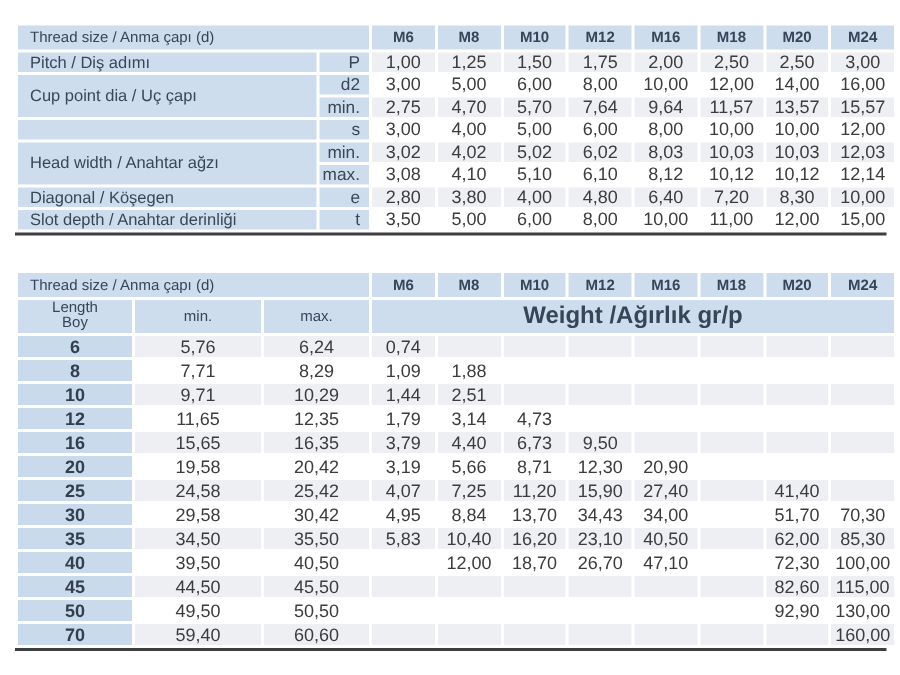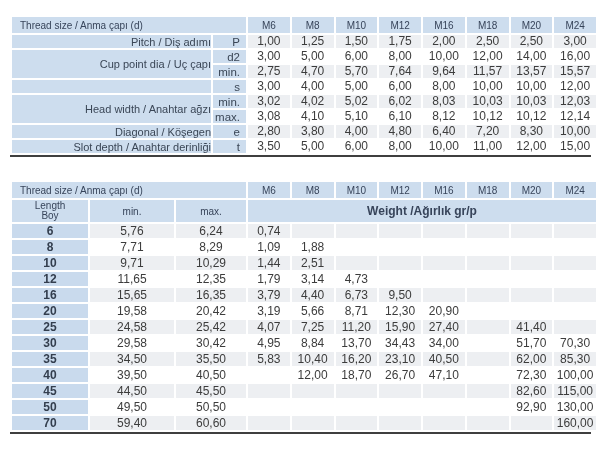--- a/index.html
+++ b/index.html
@@ -4,25 +4,25 @@
 <style>
   html,body{margin:0;padding:0;background:#fff;}
   body{width:600px;height:450px;overflow:hidden;font-family:"Liberation Sans","DejaVu Sans",sans-serif;}
   .sheet{padding:15px 9px 0 10px;}
   .tbl-wrap{border-bottom:2px solid #3f3f3f;}
   .tbl-wrap.first{margin-bottom:23px;}
   table{border-collapse:separate;border-spacing:2px;table-layout:fixed;width:588px;}
   th,td{padding:0;margin:0;overflow:hidden;white-space:nowrap;}
   
   .hdr{background:#cdddee;color:#37445a;font-size:10px;font-weight:normal;height:16px;text-align:center;vertical-align:middle;}
-  .hdr.size{font-weight:normal;}
+  .hdr.size{font-weight:bold;}
   .hdr.title{text-align:left;padding-left:8px;}
   .hdr.len2{height:22px;font-size:10px;line-height:10px;margin-top:41px;}
-  .hdr.wlabel{font-weight:bold;font-size:12px;}
-  .label{background:#cdddee;color:#3a4656;font-size:11px;text-align:right;padding-left:8px;vertical-align:middle;}
+  .hdr.wlabel{font-weight:bold;font-size:16px;}
+  .label{background:#cdddee;color:#3a4656;font-size:11px;text-align:left;padding-left:8px;vertical-align:middle;}
   .symbol{background:#cdddee;color:#3a4656;font-size:11.5px;text-align:right;padding-right:6px;vertical-align:middle;}
   .lencell{background:#c9daed;color:#333e4e;font-size:12px;font-weight:bold;text-align:center;vertical-align:middle;}
   
   .val,.mm,.w{background:#ffffff;color:#3c3c3c;font-size:12px;text-align:center;vertical-align:middle;height:13px;line-height:13px;}
   .t2 .val,.t2 .mm,.t2 .w{height:14px;line-height:14px;}
   tr.stripe .val,tr.stripe .mm,tr.stripe .w{background:#edeff2;}
 </style>
 </head>
 <body>
 

